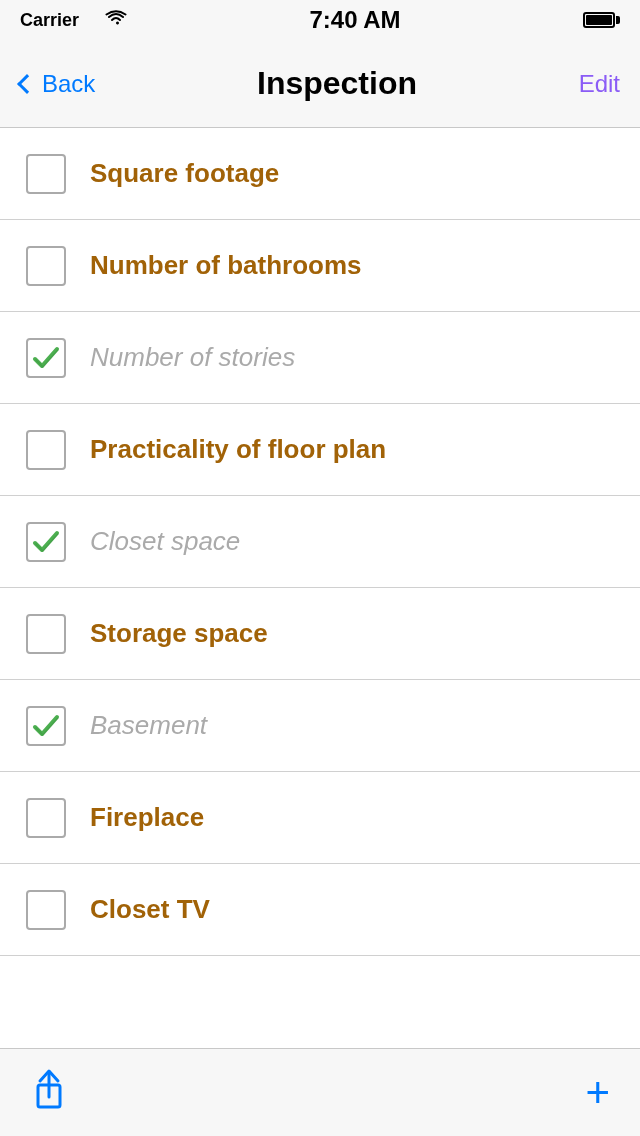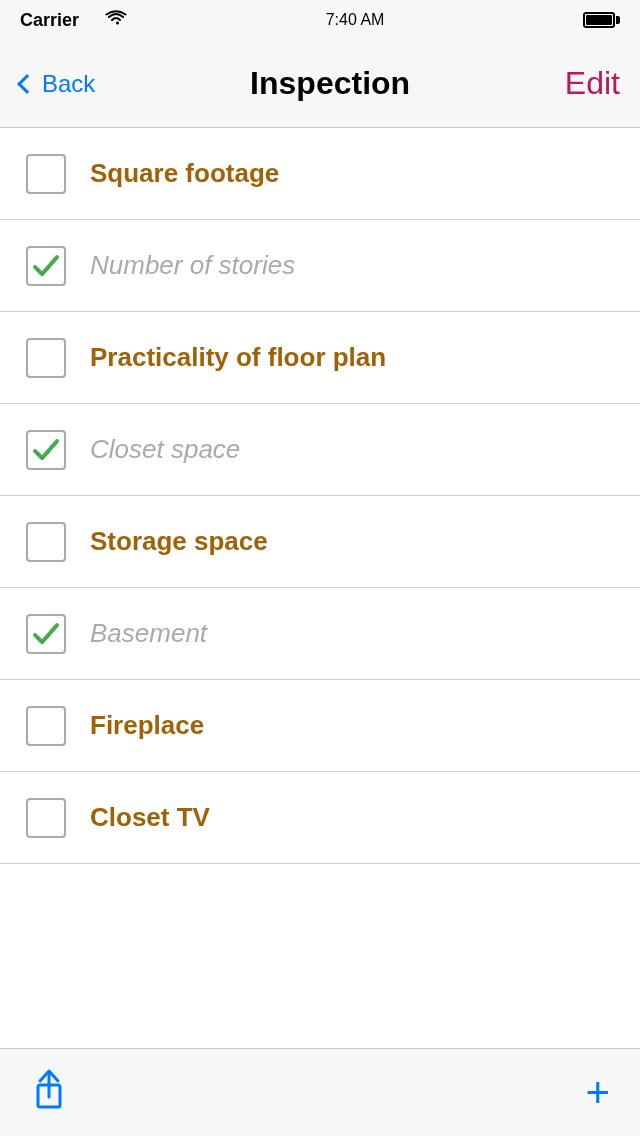--- a/index.html
+++ b/index.html
@@ -17,21 +17,21 @@
       height: 40px;
       background: #f7f7f7;
       display: flex;
       align-items: center;
       justify-content: space-between;
       padding: 0 20px;
       font-size: 18px;
       font-weight: 600;
     }
     .status-bar-left { display: flex; align-items: center; gap: 26px; }
-    .status-bar-center { font-size: 16px; font-weight: 400; }
+    .status-bar-center { font-size: 24px; font-weight: 700; }
     .status-bar-right { display: flex; align-items: center; gap: 8px; }
 
     
     .nav-bar {
       height: 88px;
       background: #f7f7f7;
       border-bottom: 1px solid #c8c8c8;
       display: flex;
       align-items: center;
       justify-content: space-between;
@@ -46,22 +46,22 @@
       text-decoration: none;
       cursor: pointer;
       gap: 6px;
     }
     .nav-title {
       font-size: 32px;
       font-weight: 600;
       color: #000;
     }
     .nav-edit {
-      color: #be185d;
-      font-size: 32px;
+      color: #8b5cf6;
+      font-size: 24px;
       cursor: pointer;
     }
 
     
     .chevron-left {
       width: 14px;
       height: 14px;
       border-left: 3px solid #007AFF;
       border-bottom: 3px solid #007AFF;
       transform: rotate(45deg);
@@ -220,20 +220,28 @@
 
         <div class="checkbox-area">
           <div class="checkbox-empty"></div>
         </div>
 
       <span class="item-label-unchecked">Square footage</span>
     </div>
     <div class="list-item">
 
         <div class="checkbox-area">
+          <div class="checkbox-empty"></div>
+        </div>
+
+      <span class="item-label-unchecked">Number of bathrooms</span>
+    </div>
+    <div class="list-item">
+
+        <div class="checkbox-area">
           <div class="checkbox-checked">
             <svg class="checkmark" viewBox="0 0 30 30">
 
               <polyline points="4,16 11,23 26,6" fill="none" stroke="#4CAF50" stroke-width="4" stroke-linecap="round" stroke-linejoin="round"></polyline>
 
               <polyline points="5,17 12,24 27,7" fill="none" stroke="#388E3C" stroke-width="1.5" stroke-linecap="round" stroke-linejoin="round" opacity="0.4"></polyline>
             </svg>
           </div>
         </div>
 

